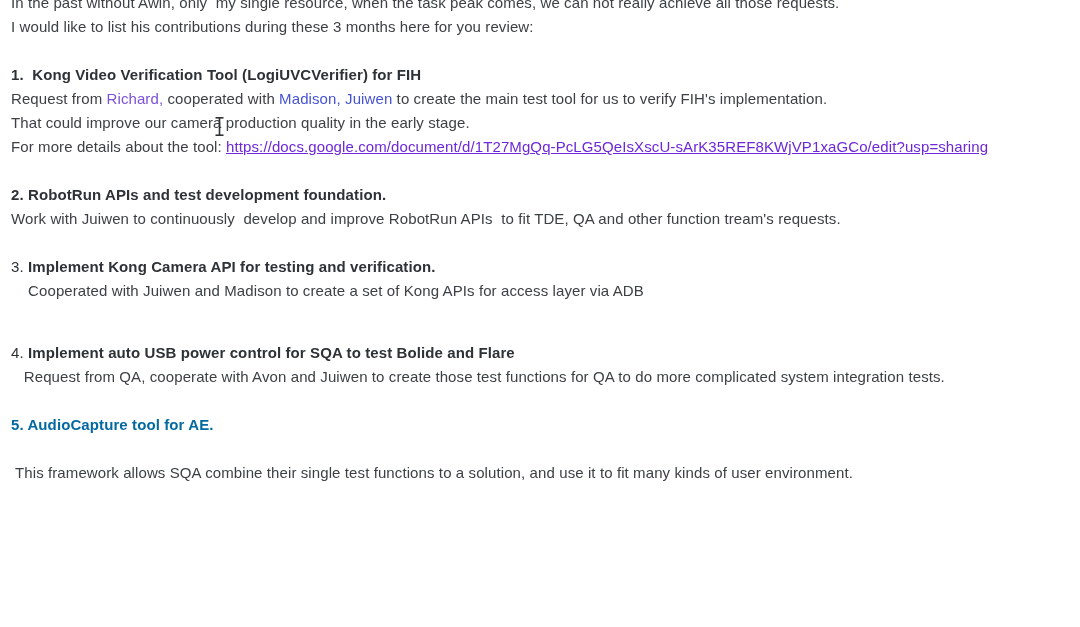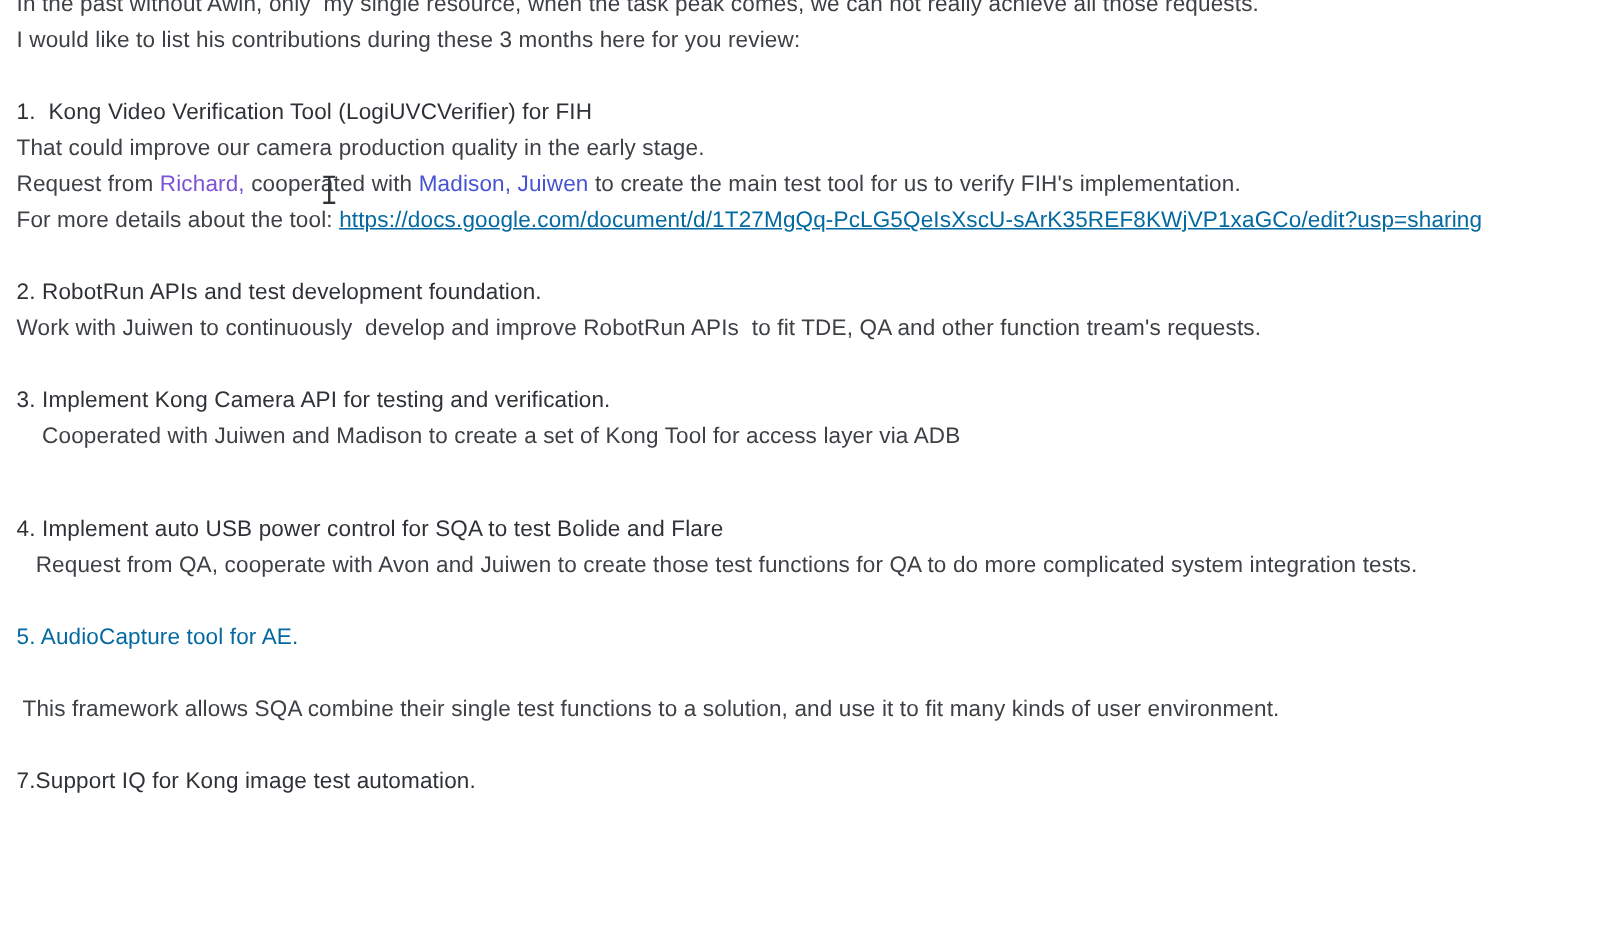--- a/index.html
+++ b/index.html
@@ -15,64 +15,63 @@
     margin-top: -9px;
     font-size: 15px;
     line-height: 24px;
     letter-spacing: 0.1px;
   }
   .ln {
     height: 24px;
     white-space: pre;
     overflow: visible;
   }
-  .b { font-weight: normal; }
+  .b { font-weight: bold; }
   .url { text-decoration: underline; cursor: pointer; }
   .mention { cursor: pointer; }
   .cursor-ibeam {
     position: absolute;
     left: 215px; top: 117px;
     width: 9px; height: 19px;
     pointer-events: none;
   }
 </style>
 </head>
 <body>
 
 <main class="doc" style="color: rgb(61, 65, 69);">
 
   <div class="ln">In the past without Awin, only  my single resource, when the task peak comes, we can not really achieve all those requests.</div>
   <div class="ln">I would like to list his contributions during these 3 months here for you review:</div>
   <div class="ln"></div>
 
   <div class="ln b" style="color: rgb(46, 50, 54);"><span>1.</span><span>  Kong Video Verification Tool (LogiUVCVerifier) for FIH</span></div>
+  <div class="ln"><span>Request from </span><span class="mention" style="color: rgb(124, 82, 214);">Richard,</span><span> cooperated with </span><span class="mention" style="color: rgb(70, 83, 210);">Madison, Juiwen</span><span> to create the main test tool for us to verify FIH's implementation.</span></div>
   <div class="ln">That could improve our camera production quality in the early stage.</div>
-  <div class="ln"><span>Request from </span><span class="mention" style="color: rgb(124, 82, 214);">Richard,</span><span> cooperated with </span><span class="mention" style="color: rgb(70, 83, 210);">Madison, Juiwen</span><span> to create the main test tool for us to verify FIH's implementation.</span></div>
-  <div class="ln"><span>For more details about the tool: </span><a class="url" style="color: #0369a1;">https://docs.google.com/document/d/1T27MgQq-PcLG5QeIsXscU-sArK35REF8KWjVP1xaGCo/edit?usp=sharing</a></div>
+  <div class="ln"><span>For more details about the tool: </span><a class="url" style="color: #6d28d9;">https://docs.google.com/document/d/1T27MgQq-PcLG5QeIsXscU-sArK35REF8KWjVP1xaGCo/edit?usp=sharing</a></div>
   <div class="ln"></div>
 
   <div class="ln" style="color: rgb(46, 50, 54);"><span class="b">2.</span><span class="b"> RobotRun APIs and test development foundation.</span></div>
   <div class="ln">Work with Juiwen to continuously  develop and improve RobotRun APIs  to fit TDE, QA and other function tream's requests.</div>
   <div class="ln"></div>
 
   <div class="ln" style="color: rgb(46, 50, 54);"><span>3.</span><span class="b"> Implement Kong Camera API for testing and verification.</span></div>
-  <div class="ln">    Cooperated with Juiwen and Madison to create a set of Kong Tool for access layer via ADB</div>
+  <div class="ln">    Cooperated with Juiwen and Madison to create a set of Kong APIs for access layer via ADB</div>
   <div class="ln"></div>
 
   <div class="ln" style="color: rgb(46, 50, 54); margin-top: 14px;"><span>4.</span><span class="b"> Implement auto USB power control for SQA to test Bolide and Flare</span></div>
   <div class="ln">   Request from QA, cooperate with Avon and Juiwen to create those test functions for QA to do more complicated system integration tests.</div>
   <div class="ln"></div>
 
   <div class="ln" style="color: #0369a1;"><span class="b">5.</span><span class="b"> AudioCapture tool for AE.</span></div>
   <div class="ln"></div>
 
   <div class="ln"> This framework allows SQA combine their single test functions to a solution, and use it to fit many kinds of user environment.</div>
   <div class="ln"></div>
 
-  <div class="ln" style="color: rgb(46, 50, 54);"><span class="b">7.</span><span class="b">Support IQ for Kong image test automation.</span></div>
 
 </main>
 
 <svg class="cursor-ibeam" viewBox="0 0 9 19" xmlns="http://www.w3.org/2000/svg">
   <g fill="#2f3336">
     <rect x="0.5" y="0" width="8" height="1.6"></rect>
     <rect x="0.5" y="17.4" width="8" height="1.6"></rect>
     <rect x="3.7" y="0.8" width="1.6" height="17.4"></rect>
   </g>
 </svg>

